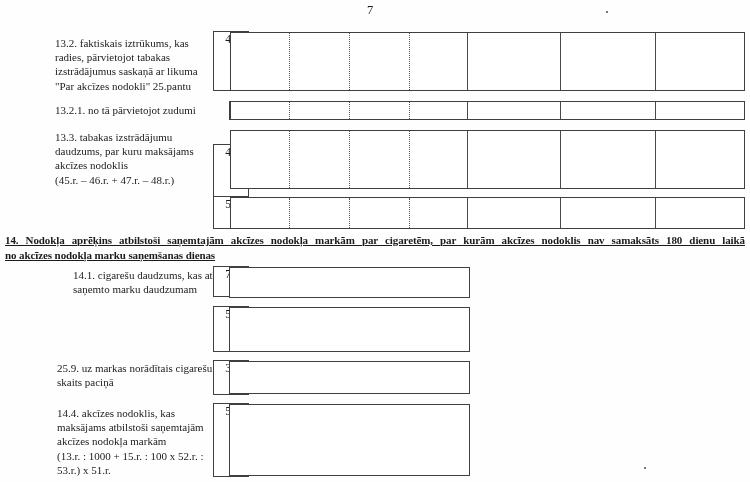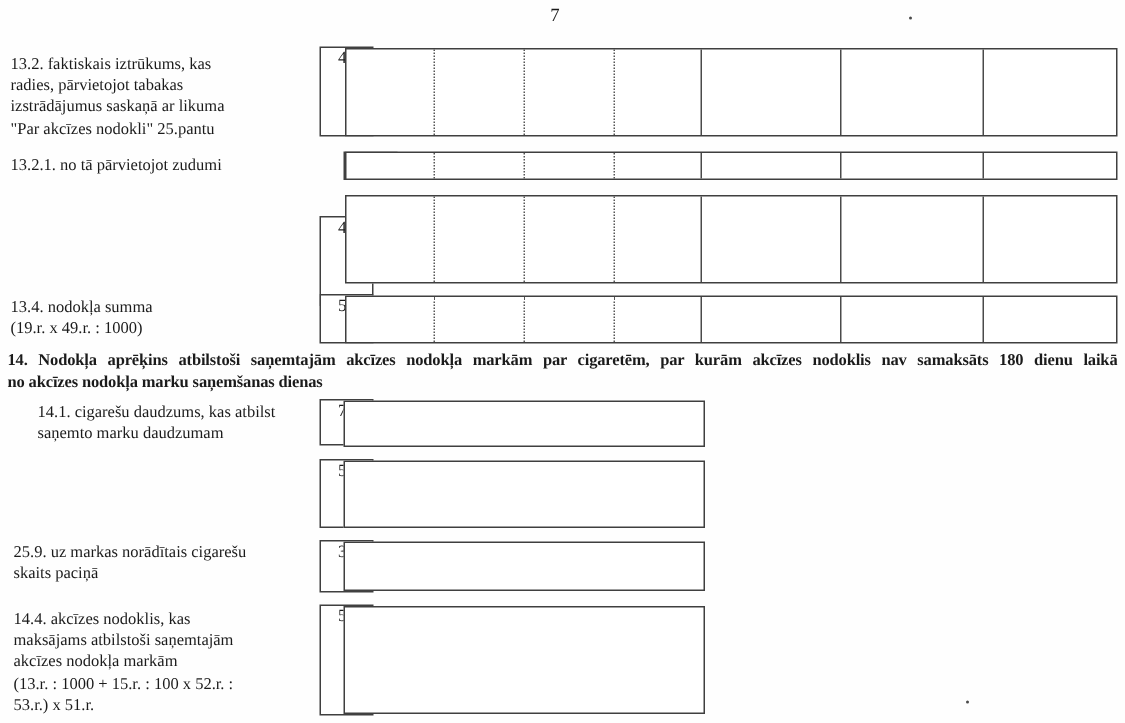--- a/index.html
+++ b/index.html
@@ -21,20 +21,21 @@
   }
   .speck {
     position: absolute; width: 2px; height: 2px;
     background: #4a4a4a; border-radius: 50%;
   }
   .label {
     position: absolute;
     font-size: 11px; line-height: 14.2px;
     white-space: pre-line;
     width: 178px;
+    margin-left: 48px;
   }
   .numbox {
     position: absolute;
     border: 1px solid #3f3f3f;
     background: #fff;
     font-size: 11.5px; line-height: 15px;
     text-align: center;
     margin-left: 28px;
   }
   .field {
@@ -48,20 +49,21 @@
   }
   .vl {
     position: absolute; top: 0; bottom: 0; width: 0; display: block;
   }
   .vl.dot { border-left: 1px dotted #565656; }
   .vl.sol { border-left: 1px solid #4a4a4a; }
   .heading {
     position: absolute; left: 5px; top: 233px; width: 740px;
     font-size: 11px; font-weight: bold; line-height: 15px;
     letter-spacing: -0.1px;
+    text-decoration: underline;
   }
   .heading .jline {
     text-align: justify;
     text-align-last: justify;
     white-space: nowrap;
     overflow: hidden;
   }
 </style>
 </head>
 <body>
@@ -96,35 +98,37 @@
   <div class="field" style="left:230px;top:101px;width:513px;height:17px">
     <span class="fval"></span>
     <i class="vl dot" style="left:58px"></i>
     <i class="vl dot" style="left:118px"></i>
     <i class="vl dot" style="left:178px"></i>
     <i class="vl sol" style="left:236px"></i>
     <i class="vl sol" style="left:329px"></i>
     <i class="vl sol" style="left:424px"></i>
   </div>
 
+  <div class="label" style="left:7px;top:130px">13.3. tabakas izstrādājumu
+daudzums, par kuru maksājams
+akcīzes nodoklis
+(45.r. – 46.r. + 47.r. – 48.r.)</div>
   <div class="numbox" style="left:185px;top:144px;width:34px;height:58px">
     <span>49</span>
   </div>
   <div class="field" style="left:230px;top:130px;width:513px;height:57px">
     <span class="fval"></span>
     <i class="vl dot" style="left:58px"></i>
     <i class="vl dot" style="left:118px"></i>
     <i class="vl dot" style="left:178px"></i>
     <i class="vl sol" style="left:236px"></i>
     <i class="vl sol" style="left:329px"></i>
     <i class="vl sol" style="left:424px"></i>
   </div>
 
-  <div class="label" style="left:7px;top:198px">13.4. nodokļa summa
-(19.r. x 49.r. : 1000)</div>
   <div class="numbox" style="left:185px;top:196px;width:34px;height:31px">
     <span>50</span>
   </div>
   <div class="field" style="left:230px;top:197px;width:513px;height:30px">
     <span class="fval"></span>
     <i class="vl dot" style="left:58px"></i>
     <i class="vl dot" style="left:118px"></i>
     <i class="vl dot" style="left:178px"></i>
     <i class="vl sol" style="left:236px"></i>
     <i class="vl sol" style="left:329px"></i>

